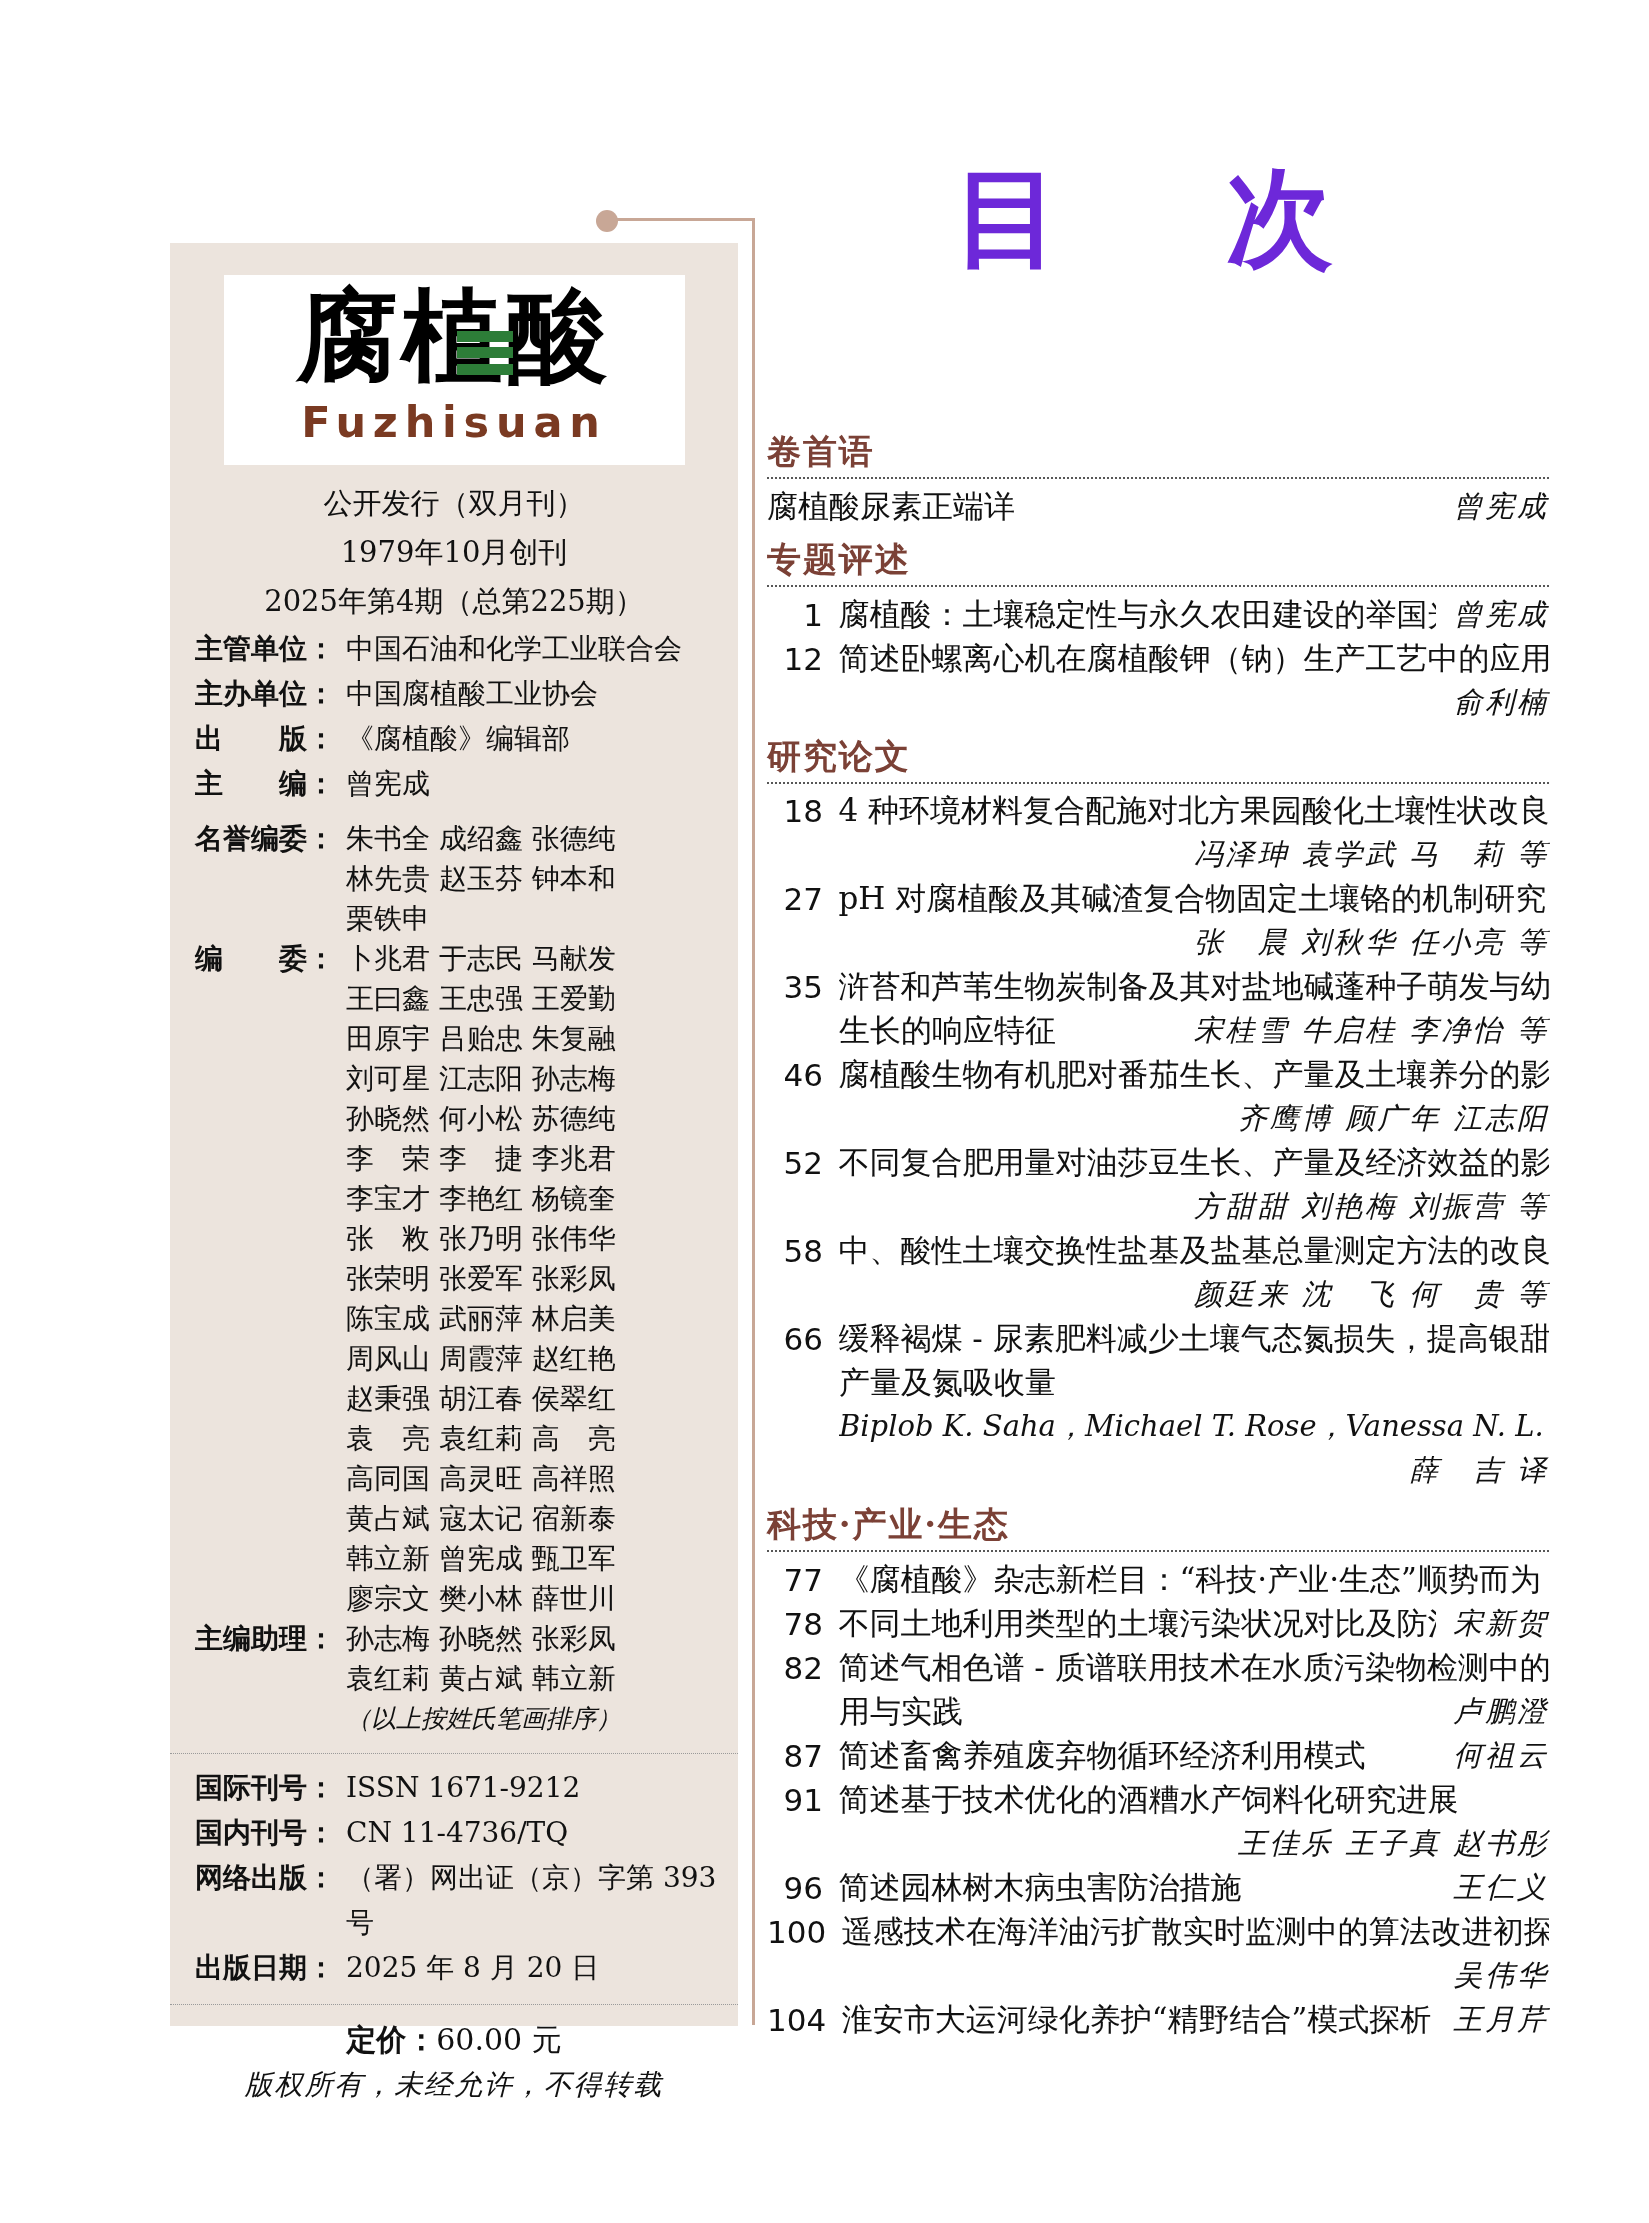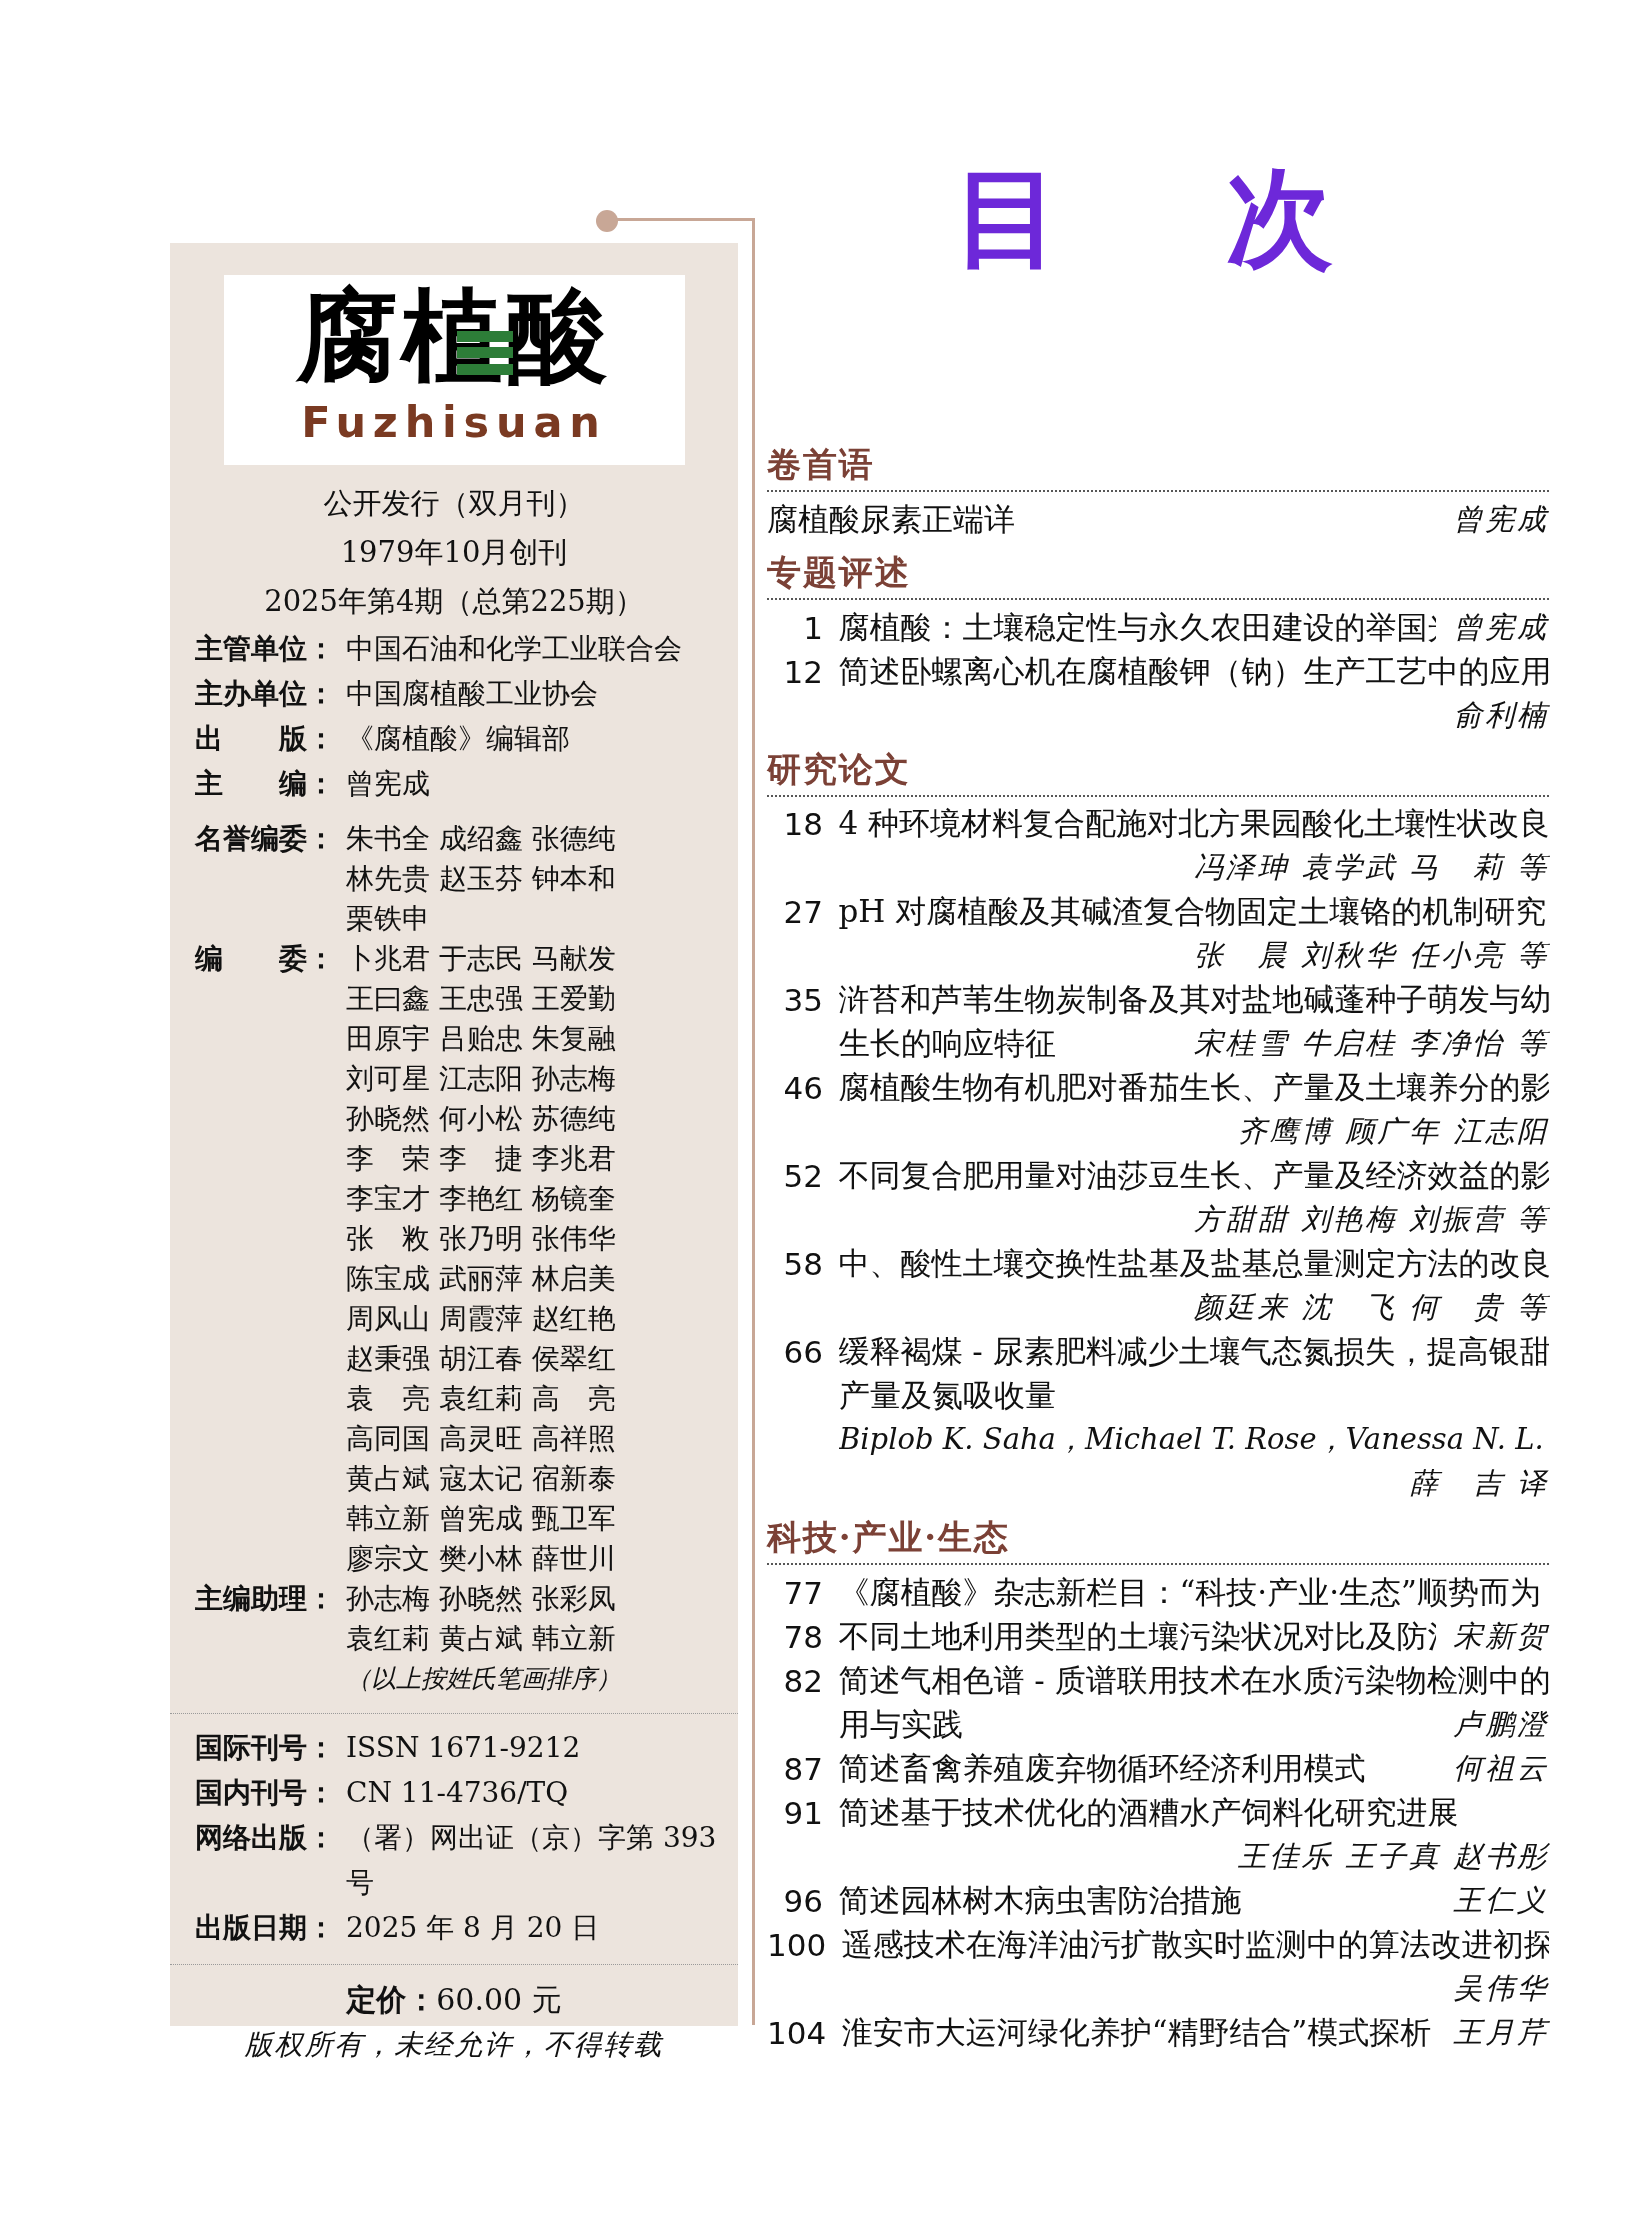--- a/index.html
+++ b/index.html
@@ -41,21 +41,21 @@
   .mh-sep{border-top:1.9px dotted #9a9a9a;height:0;margin:13.6px 0 11.6px;}
   .price-line{text-align:center;font-size:30px;line-height:45px;margin-top:7.8px;}
   .price-line .lbl{font-family:"DejaVu Sans",sans-serif;font-weight:700;}
   .copyright-line{text-align:center;font-size:28px;line-height:45px;font-style:italic;letter-spacing:1.9px;}
 
   
   .toc-title{position:absolute;left:767px;top:155px;width:782px;text-align:center;
     font-family:"DejaVu Sans",sans-serif;font-weight:900;font-size:107px;line-height:126px;letter-spacing:29px;color:#6d28d9;}
   .toc-sections{position:absolute;left:767px;top:430px;width:782px;}
   .toc-section{margin-top:9.7px;}
-  .toc-section:first-child{margin-top:13px;}
+  .toc-section:first-child{margin-top:0;}
   .sec-header{font-size:34px;line-height:43px;font-weight:700;color:var(--accent);margin-bottom:3.9px;letter-spacing:1.9px;}
   .sec-dotted{border-bottom:2.9px dotted #575757;height:1.9px;margin-bottom:5.8px;}
   .toc-row{display:flex;align-items:center;height:44px;font-size:31px;justify-content:flex-end;}
   .toc-row .num{flex:0 0 56px;text-align:right;margin-right:15.5px;font-family:"DejaVu Sans",sans-serif;}
   .toc-row .spacer{flex:0 0 72px;}
   .toc-row .title{flex:1;white-space:nowrap;overflow:hidden;}
   .toc-row .title.latin{font-style:italic;font-size:29px;}
   .toc-row .fill{flex:1;}
   .toc-row .author{white-space:nowrap;padding-left:17.5px;font-style:italic;letter-spacing:2.9px;font-size:29px;}
 </style>
@@ -117,20 +117,21 @@
           <span class="comm-label">编　　委：</span>
           <div class="comm-lines">
             <div>卜兆君 于志民 马献发</div>
             <div>王曰鑫 王忠强 王爱勤</div>
             <div>田原宇 吕贻忠 朱复融</div>
             <div>刘可星 江志阳 孙志梅</div>
             <div>孙晓然 何小松 苏德纯</div>
             <div>李　荣 李　捷 李兆君</div>
             <div>李宝才 李艳红 杨镜奎</div>
             <div>张　敉 张乃明 张伟华</div>
+            <div>张荣明 张爱军 张彩凤</div>
             <div>陈宝成 武丽萍 林启美</div>
             <div>周风山 周霞萍 赵红艳</div>
             <div>赵秉强 胡江春 侯翠红</div>
             <div>袁　亮 袁红莉 高　亮</div>
             <div>高同国 高灵旺 高祥照</div>
             <div>黄占斌 寇太记 宿新泰</div>
             <div>韩立新 曾宪成 甄卫军</div>
             <div>廖宗文 樊小林 薛世川</div>
           </div>
         </div>

